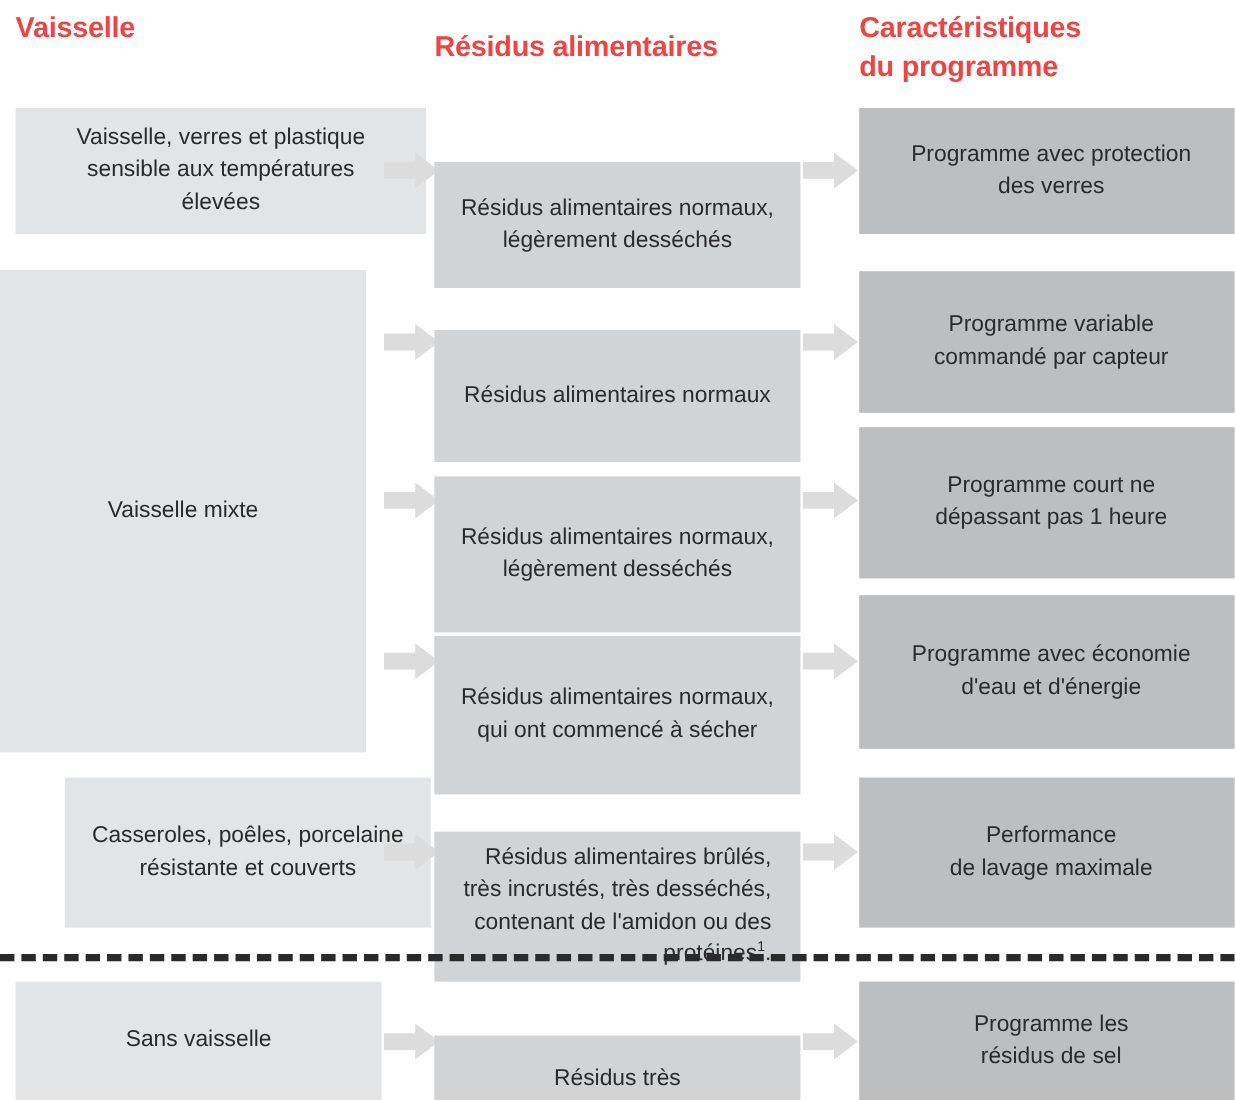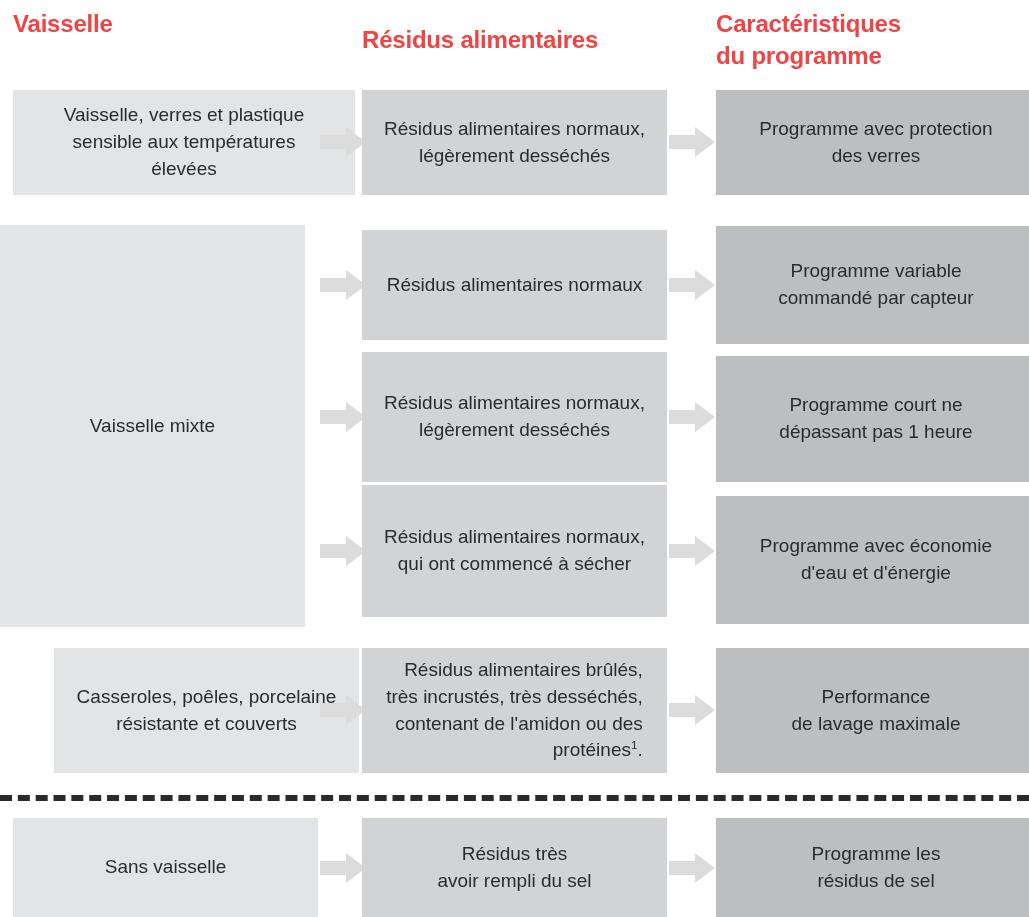--- a/index.html
+++ b/index.html
@@ -42,21 +42,21 @@
     justify-content: center;
     text-align: center;
     box-sizing: border-box;
     padding: 6px 14px;
     font-size: 19px;
     line-height: 1.42;
     color: #2b2b2b;
     white-space: pre-line;
   }
   .shade-1 { background: #e3e4e5; }
-  .shade-2 { background: #d2d3d4; }
+  .shade-2 { background: #d2d3d4; margin-top: 45px; }
   .shade-3 { background: #bcbec0; }
 
   .box-text { display: block; }
   .box-text sup {
     font-size: 0.62em;
     vertical-align: super;
     line-height: 0;
   }
 
   

